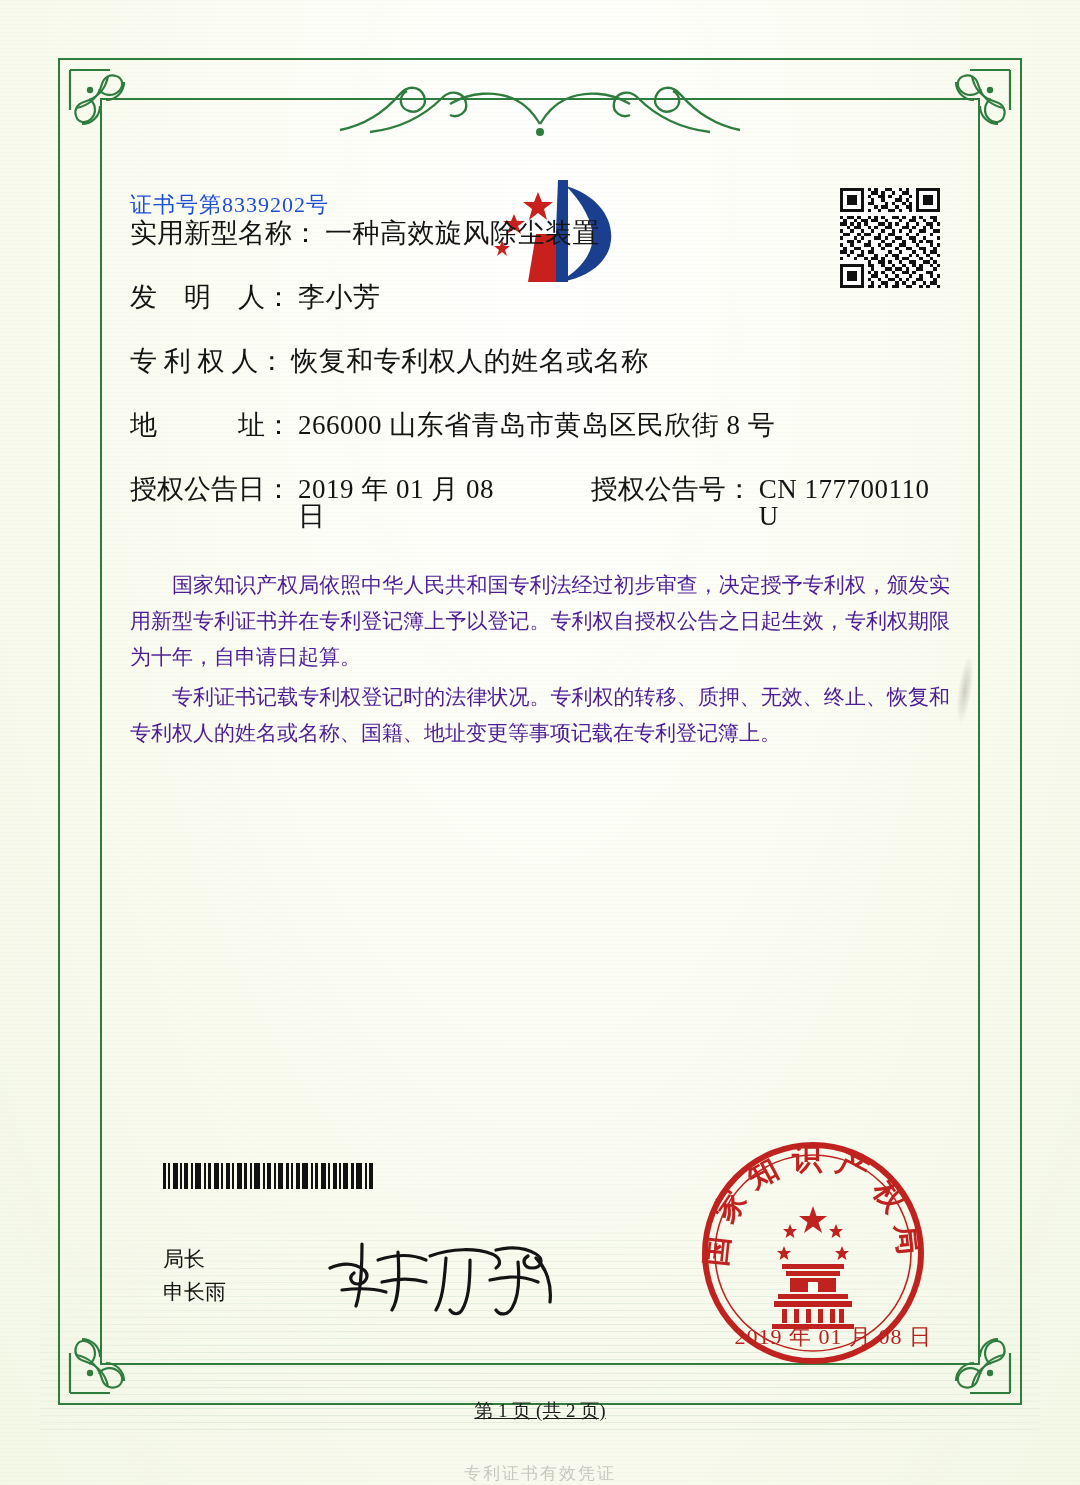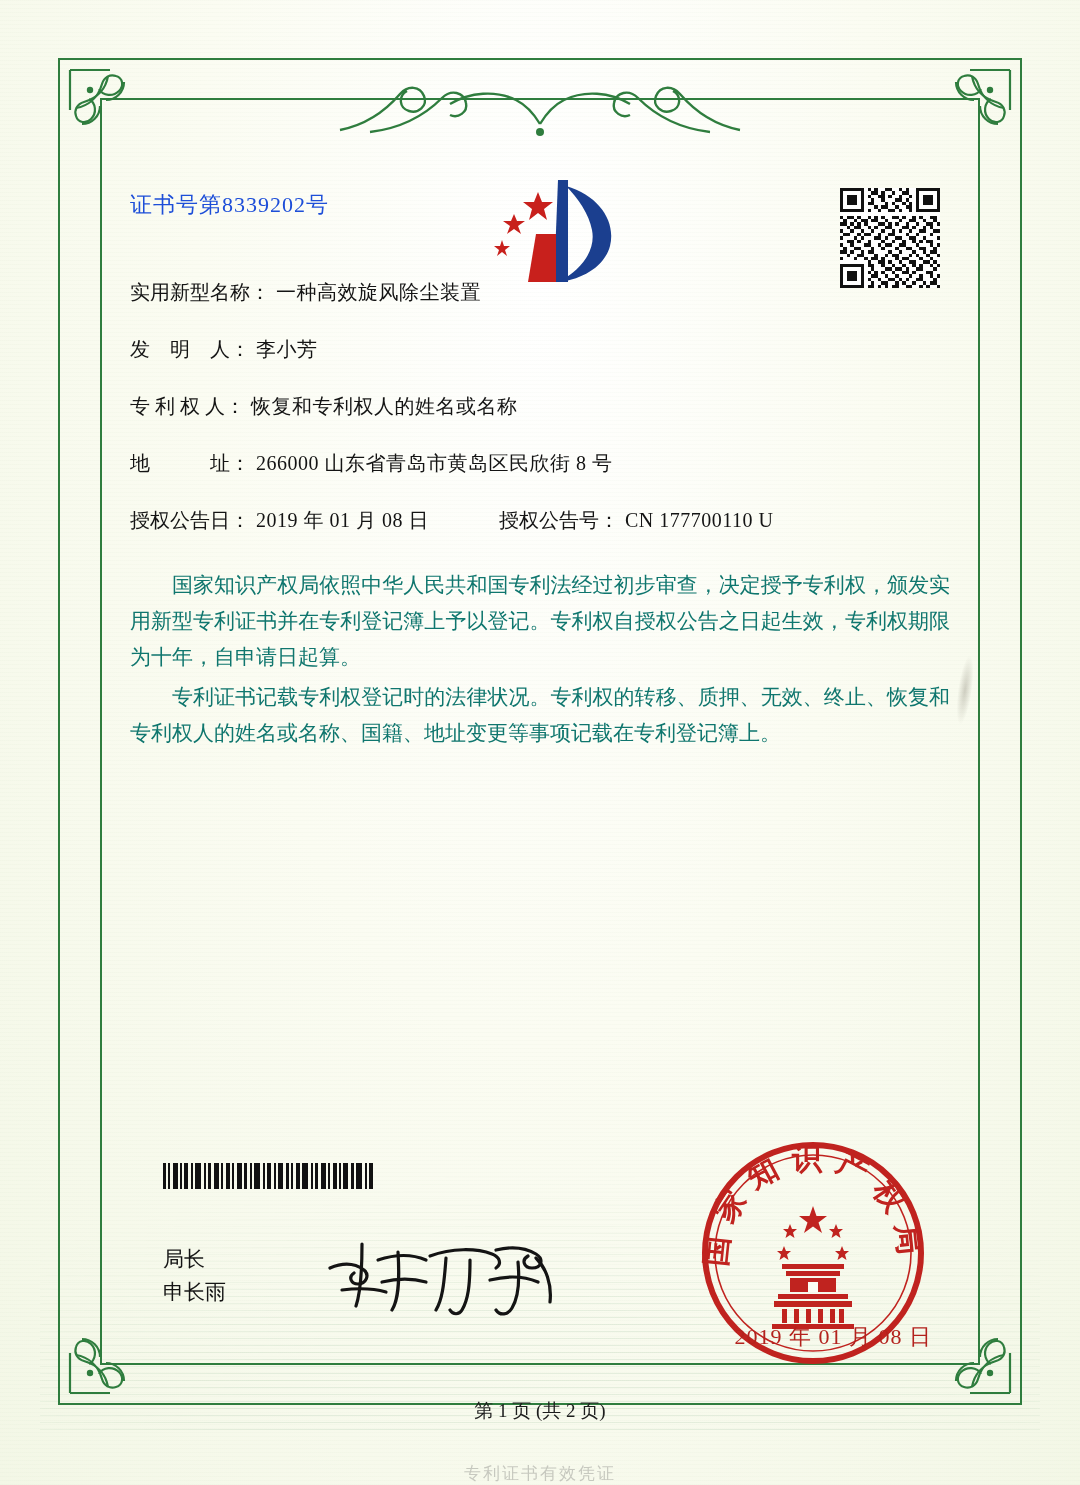--- a/index.html
+++ b/index.html
@@ -114,22 +114,21 @@
     text-align: center;
     font-size: 50px;
     font-weight: bold;
     letter-spacing: 8px;
     color: #111;
     margin-top: 95px;
     font-family: "DejaVu Sans", "Liberation Sans", sans-serif;
   }
 
   .fields {
-    margin-top: 62px;
-    font-size: 20px;
+    font-size: 27px;
     color: #141414;
     line-height: 1.0;
   }
   .field {
     display: flex;
     align-items: baseline;
     margin-bottom: 37px;
   }
   .field .lbl {
     white-space: pre;
@@ -144,21 +143,21 @@
     white-space: pre;
   }
   .mono-num {
     font-family: "Liberation Serif", serif;
     letter-spacing: 1.2px;
   }
 
   .para {
     font-size: 21px;
     line-height: 1.72;
-    color: #0f766e;
+    color: #4c1d95;
     text-align: justify;
     margin-top: 30px;
   }
   .para p { margin: 0 0 4px 0; text-indent: 2em; }
 
   
   .barcode {
     position: absolute;
     left: 163px;
     top: 1163px;
@@ -208,20 +207,21 @@
     letter-spacing: 1px;
   }
 
   .footer {
     position: absolute;
     left: 0; right: 0;
     top: 1398px;
     text-align: center;
     font-size: 19px;
     color: #1d1d1d;
+    text-decoration: underline;
   }
   .ghost-bottom {
     position: absolute;
     left: 0; right: 0;
     top: 1462px;
     text-align: center;
     font-size: 17px;
     color: rgba(90,90,90,.30);
     letter-spacing: 2px;
   }

